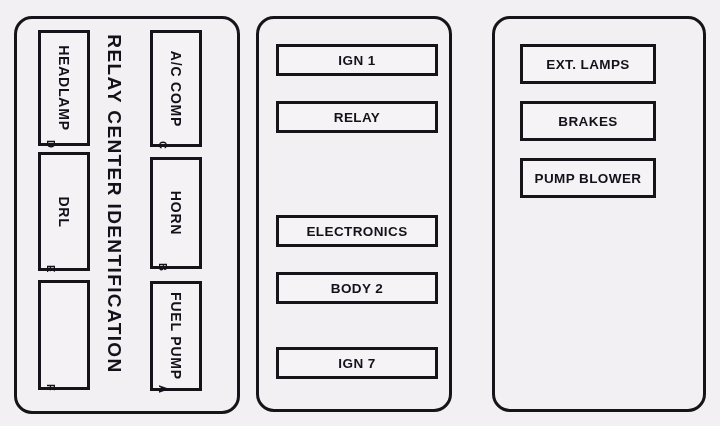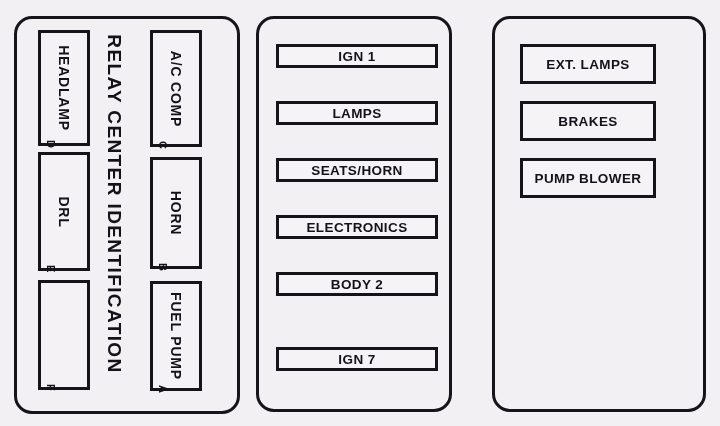--- a/index.html
+++ b/index.html
@@ -112,21 +112,21 @@
     align-items: center;
     justify-content: center;
   }
   .fuse-row span {
     font-size: 13.5px;
     font-weight: bold;
     letter-spacing: 0.4px;
     color: #14111a;
     white-space: nowrap;
   }
-  .mid-row   { left: 276px; width: 162px; height: 24px; }
+  .mid-row   { left: 276px; width: 162px; height: 32px; }
   .right-row { left: 520px; width: 136px; height: 40px; }
 </style>
 </head>
 <body>
 
 <div id="root">
 
   <div class="panel" id="panel-left">
   </div>
 
@@ -175,24 +175,21 @@
     </div>
     <div class="corner-letter">A</div>
   </div>
 
   <div class="panel" id="panel-middle"></div>
 
   <div class="fuse-row mid-row" style="top:44px">
     <span>IGN 1</span>
   </div>
   <div class="fuse-row mid-row" style="top:101px">
-    <span>LAMPS</span>
-  </div>
-  <div class="fuse-row mid-row" style="top:158px">
-    <span>SEATS/HORN</span>
+    <span>RELAY</span>
   </div>
   <div class="fuse-row mid-row" style="top:215px">
     <span>ELECTRONICS</span>
   </div>
   <div class="fuse-row mid-row" style="top:272px">
     <span>BODY 2</span>
   </div>
   <div class="fuse-row mid-row" style="top:347px">
     <span>IGN 7</span>
   </div>

